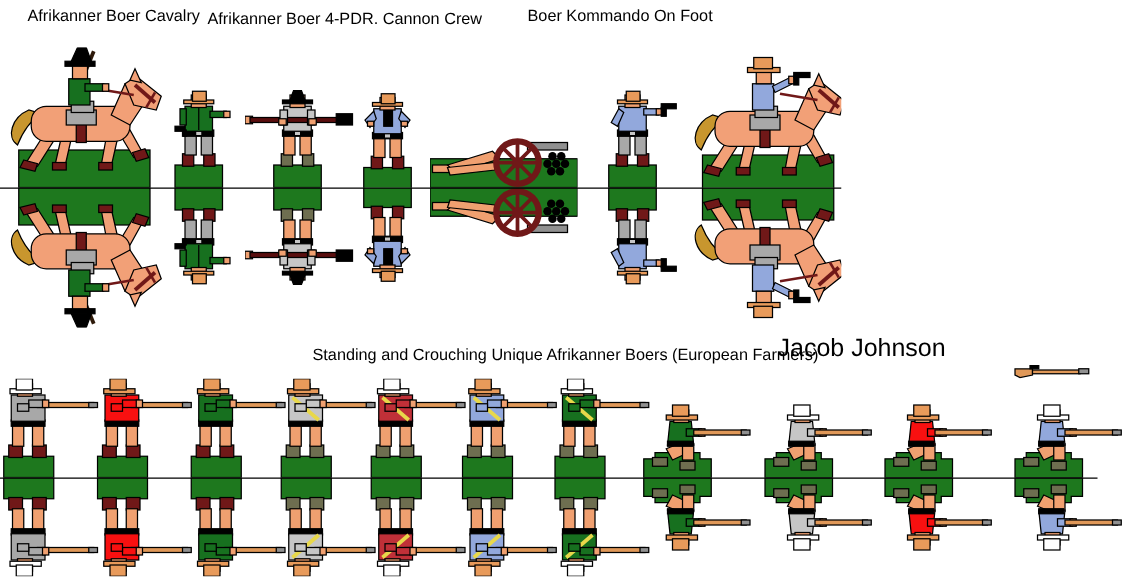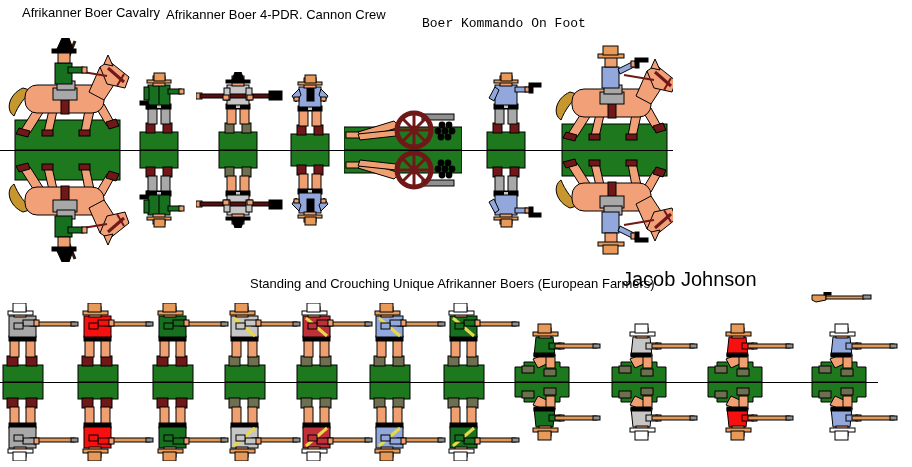--- a/index.html
+++ b/index.html
@@ -1,21 +1,21 @@
 <!DOCTYPE html>
 <html><head>
 <meta charset="utf-8">
 <style>
   html,body{margin:0;padding:0;background:#fff;}
   #stage{position:relative;width:912px;height:467px;background:#fff;overflow:hidden;
          font-family:"Liberation Sans",sans-serif;text-align:center;}
   .lbl{position:absolute;font-size:13px;color:#000;white-space:nowrap;}
   .t-cavalry{left:22px;top:5px;}
   .t-crew{left:166px;top:7px;}
-  .t-foot{left:422px;top:16px;font-family:Liberation Mono, monospace;}
+  .t-foot{left:422px;top:5px;}
   .t-kommando{left:612px;top:6px;}
   .t-caption{left:250px;top:276px;}
   .t-author{left:622px;top:268px;font-weight:normal;font-size:20px;}
   .t-site{left:601px;top:444px;font-weight:bold;font-size:21px;}
   .fig{position:absolute;line-height:0;}
   .fig svg{display:block;}
   .mirror{transform:scaleY(-1);}
   .fold-line{position:absolute;height:1px;background:#000;}
 </style>
 </head>

